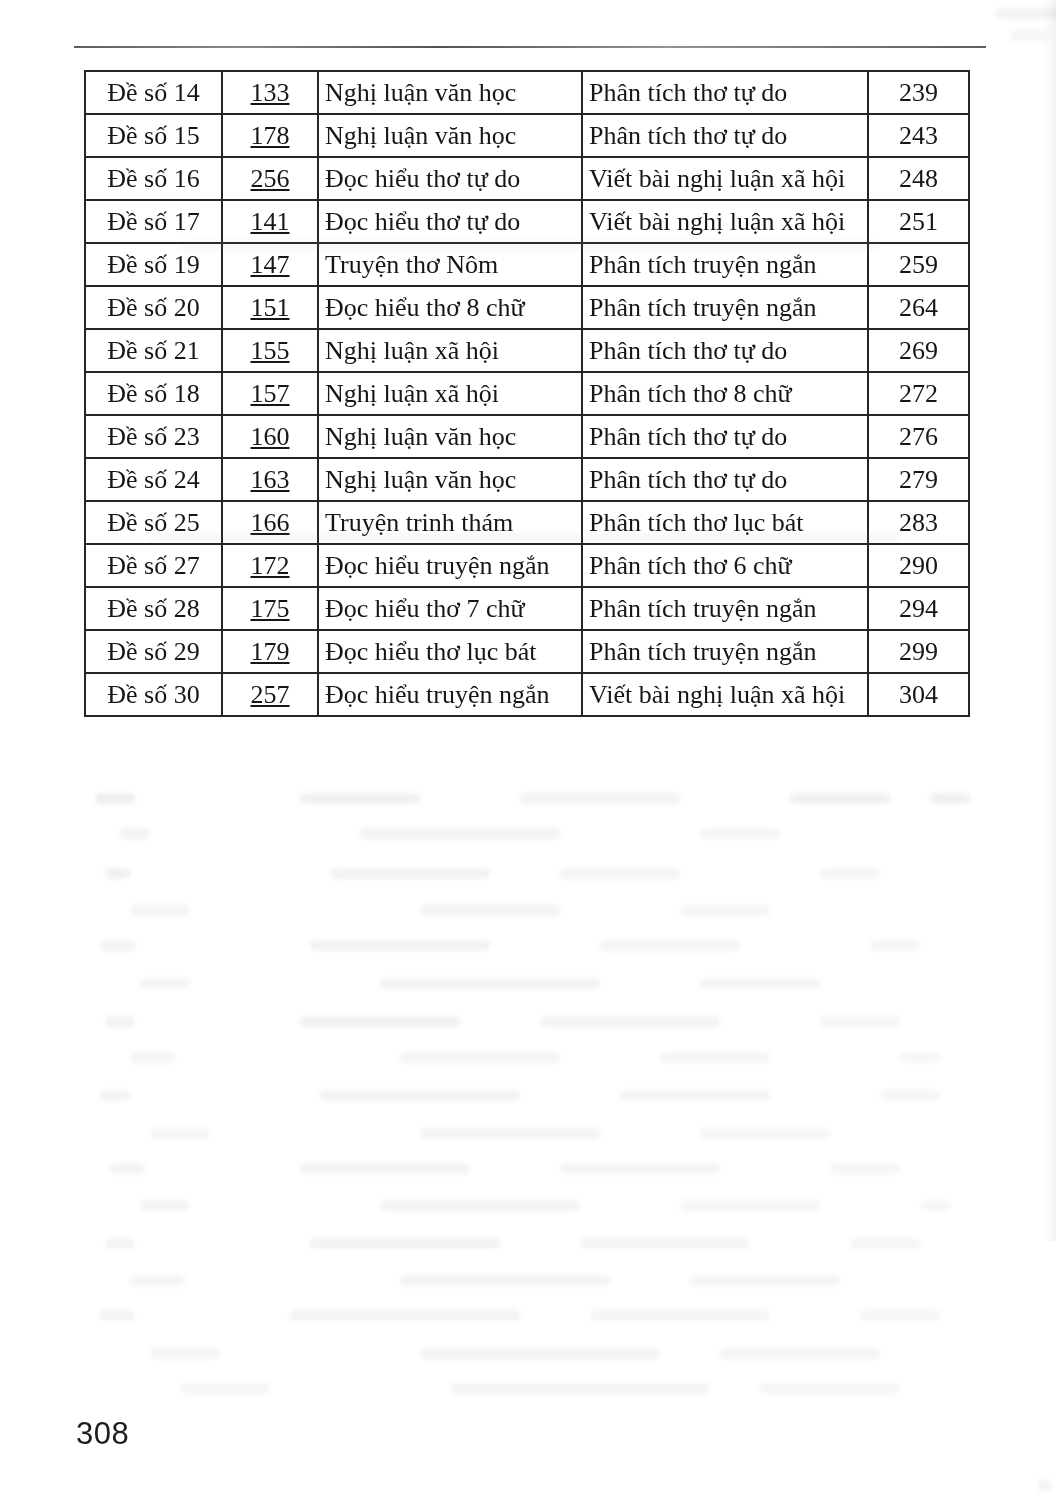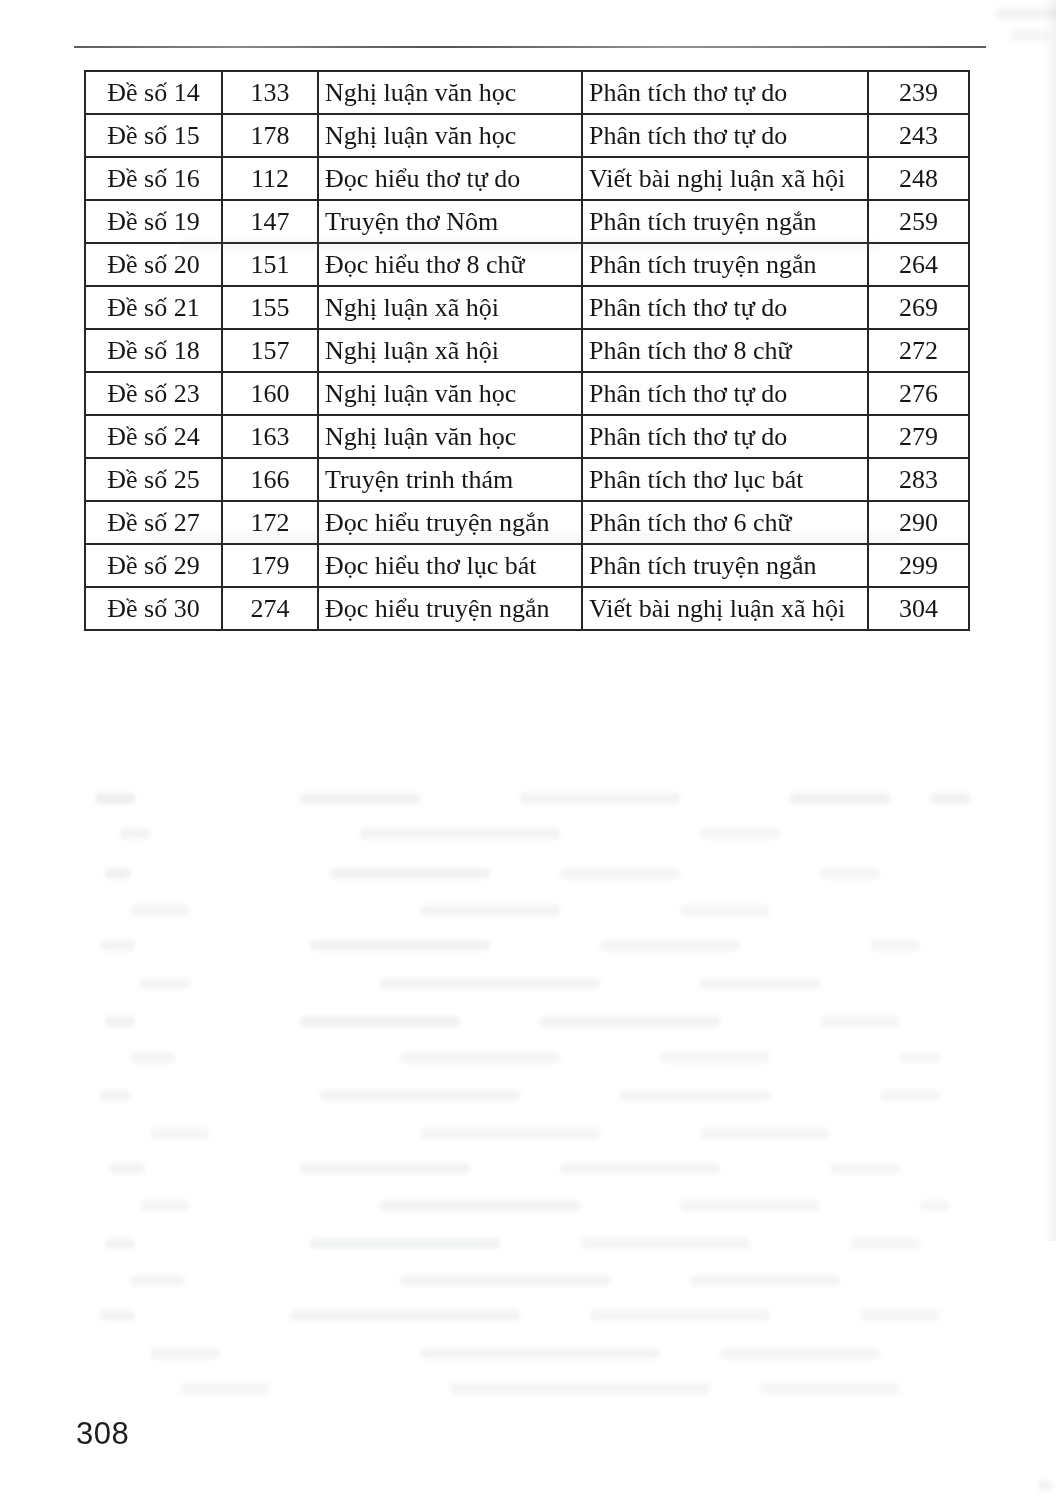--- a/index.html
+++ b/index.html
@@ -53,21 +53,21 @@
   table.toc td {
     height: 41px;
     padding: 0 6px;
     font-size: 26px;
     line-height: 1;
     white-space: nowrap;
     overflow: hidden;
     vertical-align: middle;
   }
   td.c1 { text-align: center; }
-  td.c2 { text-align: center; }
+  td.c2 { text-align: center; text-decoration: underline; }
   td.c3 { text-align: left; padding-left: 12px; }
   td.c4 { text-align: left; padding-left: 12px; }
   td.c5 { text-align: center; }
 
   
   .folio {
     position: absolute;
     left: 76px;
     top: 1416px;
     font-family: "Liberation Sans", "DejaVu Sans", sans-serif;
@@ -124,26 +124,33 @@
     <tr>
       <td class="c1">Đề số 15</td>
       <td class="c2">178</td>
       <td class="c3">Nghị luận văn học</td>
       <td class="c4">Phân tích thơ tự do</td>
       <td class="c5">243</td>
     </tr>
 
     <tr>
       <td class="c1">Đề số 16</td>
-      <td class="c2">112</td>
+      <td class="c2">256</td>
       <td class="c3">Đọc hiểu thơ tự do</td>
       <td class="c4">Viết bài nghị luận xã hội</td>
       <td class="c5">248</td>
     </tr>
 
+    <tr>
+      <td class="c1">Đề số 17</td>
+      <td class="c2">141</td>
+      <td class="c3">Đọc hiểu thơ tự do</td>
+      <td class="c4">Viết bài nghị luận xã hội</td>
+      <td class="c5">251</td>
+    </tr>
 
 
     <tr>
       <td class="c1">Đề số 19</td>
       <td class="c2">147</td>
       <td class="c3">Truyện thơ Nôm</td>
       <td class="c4">Phân tích truyện ngắn</td>
       <td class="c5">259</td>
     </tr>
 
@@ -197,32 +204,39 @@
 
 
     <tr>
       <td class="c1">Đề số 27</td>
       <td class="c2">172</td>
       <td class="c3">Đọc hiểu truyện ngắn</td>
       <td class="c4">Phân tích thơ 6 chữ</td>
       <td class="c5">290</td>
     </tr>
 
+    <tr>
+      <td class="c1">Đề số 28</td>
+      <td class="c2">175</td>
+      <td class="c3">Đọc hiểu thơ 7 chữ</td>
+      <td class="c4">Phân tích truyện ngắn</td>
+      <td class="c5">294</td>
+    </tr>
 
     <tr>
       <td class="c1">Đề số 29</td>
       <td class="c2">179</td>
       <td class="c3">Đọc hiểu thơ lục bát</td>
       <td class="c4">Phân tích truyện ngắn</td>
       <td class="c5">299</td>
     </tr>
 
     <tr>
       <td class="c1">Đề số 30</td>
-      <td class="c2">274</td>
+      <td class="c2">257</td>
       <td class="c3">Đọc hiểu truyện ngắn</td>
       <td class="c4">Viết bài nghị luận xã hội</td>
       <td class="c5">304</td>
     </tr>
   </tbody>
   </table>
 
   <div class="ghost-layer">
       <div class="ghost" style="left: 180px; top: 240px; width: 700px; opacity: 0.06;"></div>
       <div class="ghost" style="left: 150px; top: 532px; width: 750px; opacity: 0.05;"></div>

